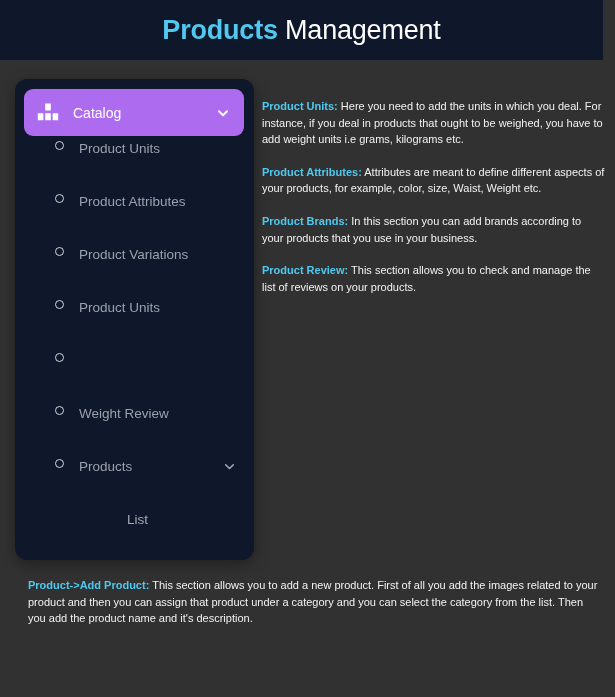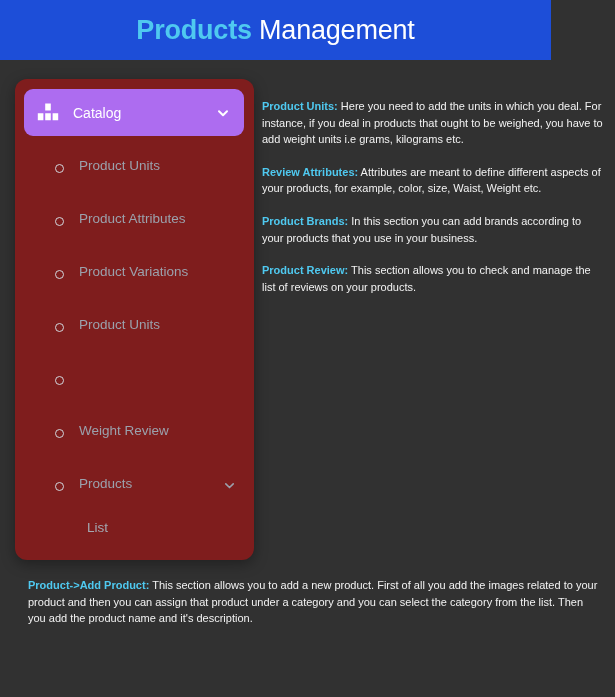--- a/index.html
+++ b/index.html
@@ -10,23 +10,23 @@
     width: 615px;
     height: 697px;
     background: #313131;
     font-family: "Liberation Sans", sans-serif;
     overflow: hidden;
     position: relative;
   }
 
   
   #page-header {
-    width: 551px;
+    width: 603px;
     height: 60px;
-    background: #1d4ed8;
+    background: #0f172a;
     display: flex;
     align-items: center;
     justify-content: center;
     box-sizing: border-box;
   }
   #page-header .title {
     font-size: 27px;
     font-weight: 700;
     letter-spacing: -0.2px;
     white-space: nowrap;
@@ -48,21 +48,21 @@
     background: #313131;
   }
 
   
   #sidebar-card {
     position: absolute;
     left: 15px;
     top: 19px;
     width: 239px;
     height: 481px;
-    background: #7f1d1d;
+    background: #0f172a;
     border-radius: 12px;
     box-shadow: 0 4px 14px rgba(0,0,0,0.35);
     box-sizing: border-box;
     overflow: hidden;
   }
 
   .catalog-header {
     position: absolute;
     left: 9px;
     top: 10px;
@@ -98,21 +98,21 @@
 
   .menu-list {
     position: absolute;
     left: 0;
     top: 62px;
     width: 239px;
     box-sizing: border-box;
   }
   .menu-item {
     display: flex;
-    align-items: flex-end;
+    align-items: flex-start;
     height: 32px;
     padding: 0 18px 0 40px;
     margin-bottom: 21px;
     box-sizing: border-box;
     cursor: pointer;
     position: relative;
   }
   .menu-item .bullet {
     width: 9px;
     height: 9px;
@@ -128,23 +128,22 @@
     white-space: nowrap;
     flex: 1 1 auto;
   }
   .menu-item .chevron-sm {
     width: 13px;
     height: 13px;
     flex: 0 0 auto;
   }
   .sub-item {
     display: flex;
-    align-items: center;
     height: 30px;
-    padding-left: 72px;
+    padding-left: 112px;
     margin-bottom: 19px;
     box-sizing: border-box;
     cursor: pointer;
   }
   .sub-item .label {
     color: #a3a8b1;
     font-size: 13.5px;
     white-space: nowrap;
   }
 
@@ -257,21 +256,21 @@
     </div>
   </div>
 
   <div id="descriptions">
 
     <p class="desc-block">
       <span class="term">Product Units:</span><span class="sr-line"> Here you need to add the units in which you deal. For instance, if you deal in products that ought to be weighed, you have to add weight units i.e grams, kilograms etc.</span>
     </p>
 
     <p class="desc-block">
-      <span class="term">Review Attributes:</span><span class="sr-line"> Attributes are meant to define different aspects of your products, for example, color, size, Waist, Weight etc.</span>
+      <span class="term">Product Attributes:</span><span class="sr-line"> Attributes are meant to define different aspects of your products, for example, color, size, Waist, Weight etc.</span>
     </p>
 
 
     <p class="desc-block">
       <span class="term">Product Brands:</span><span class="sr-line"> In this section you can add brands according to your products that you use in your business.</span>
     </p>
 
 
     <p class="desc-block">
       <span class="term">Product Review:</span><span class="sr-line"> This section allows you to check and manage the list of reviews on your products.</span>

